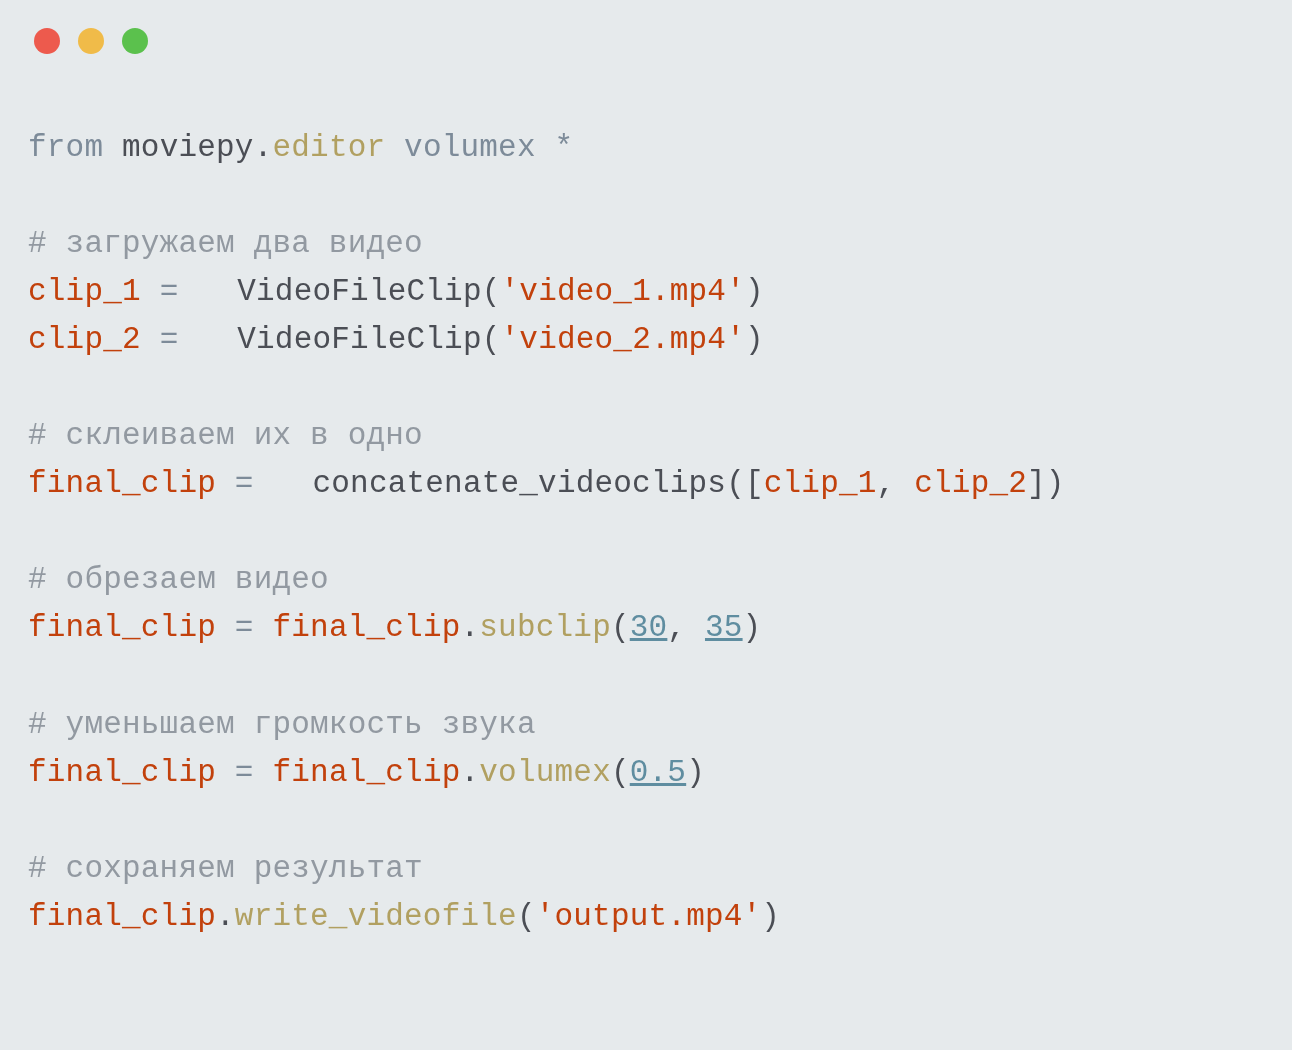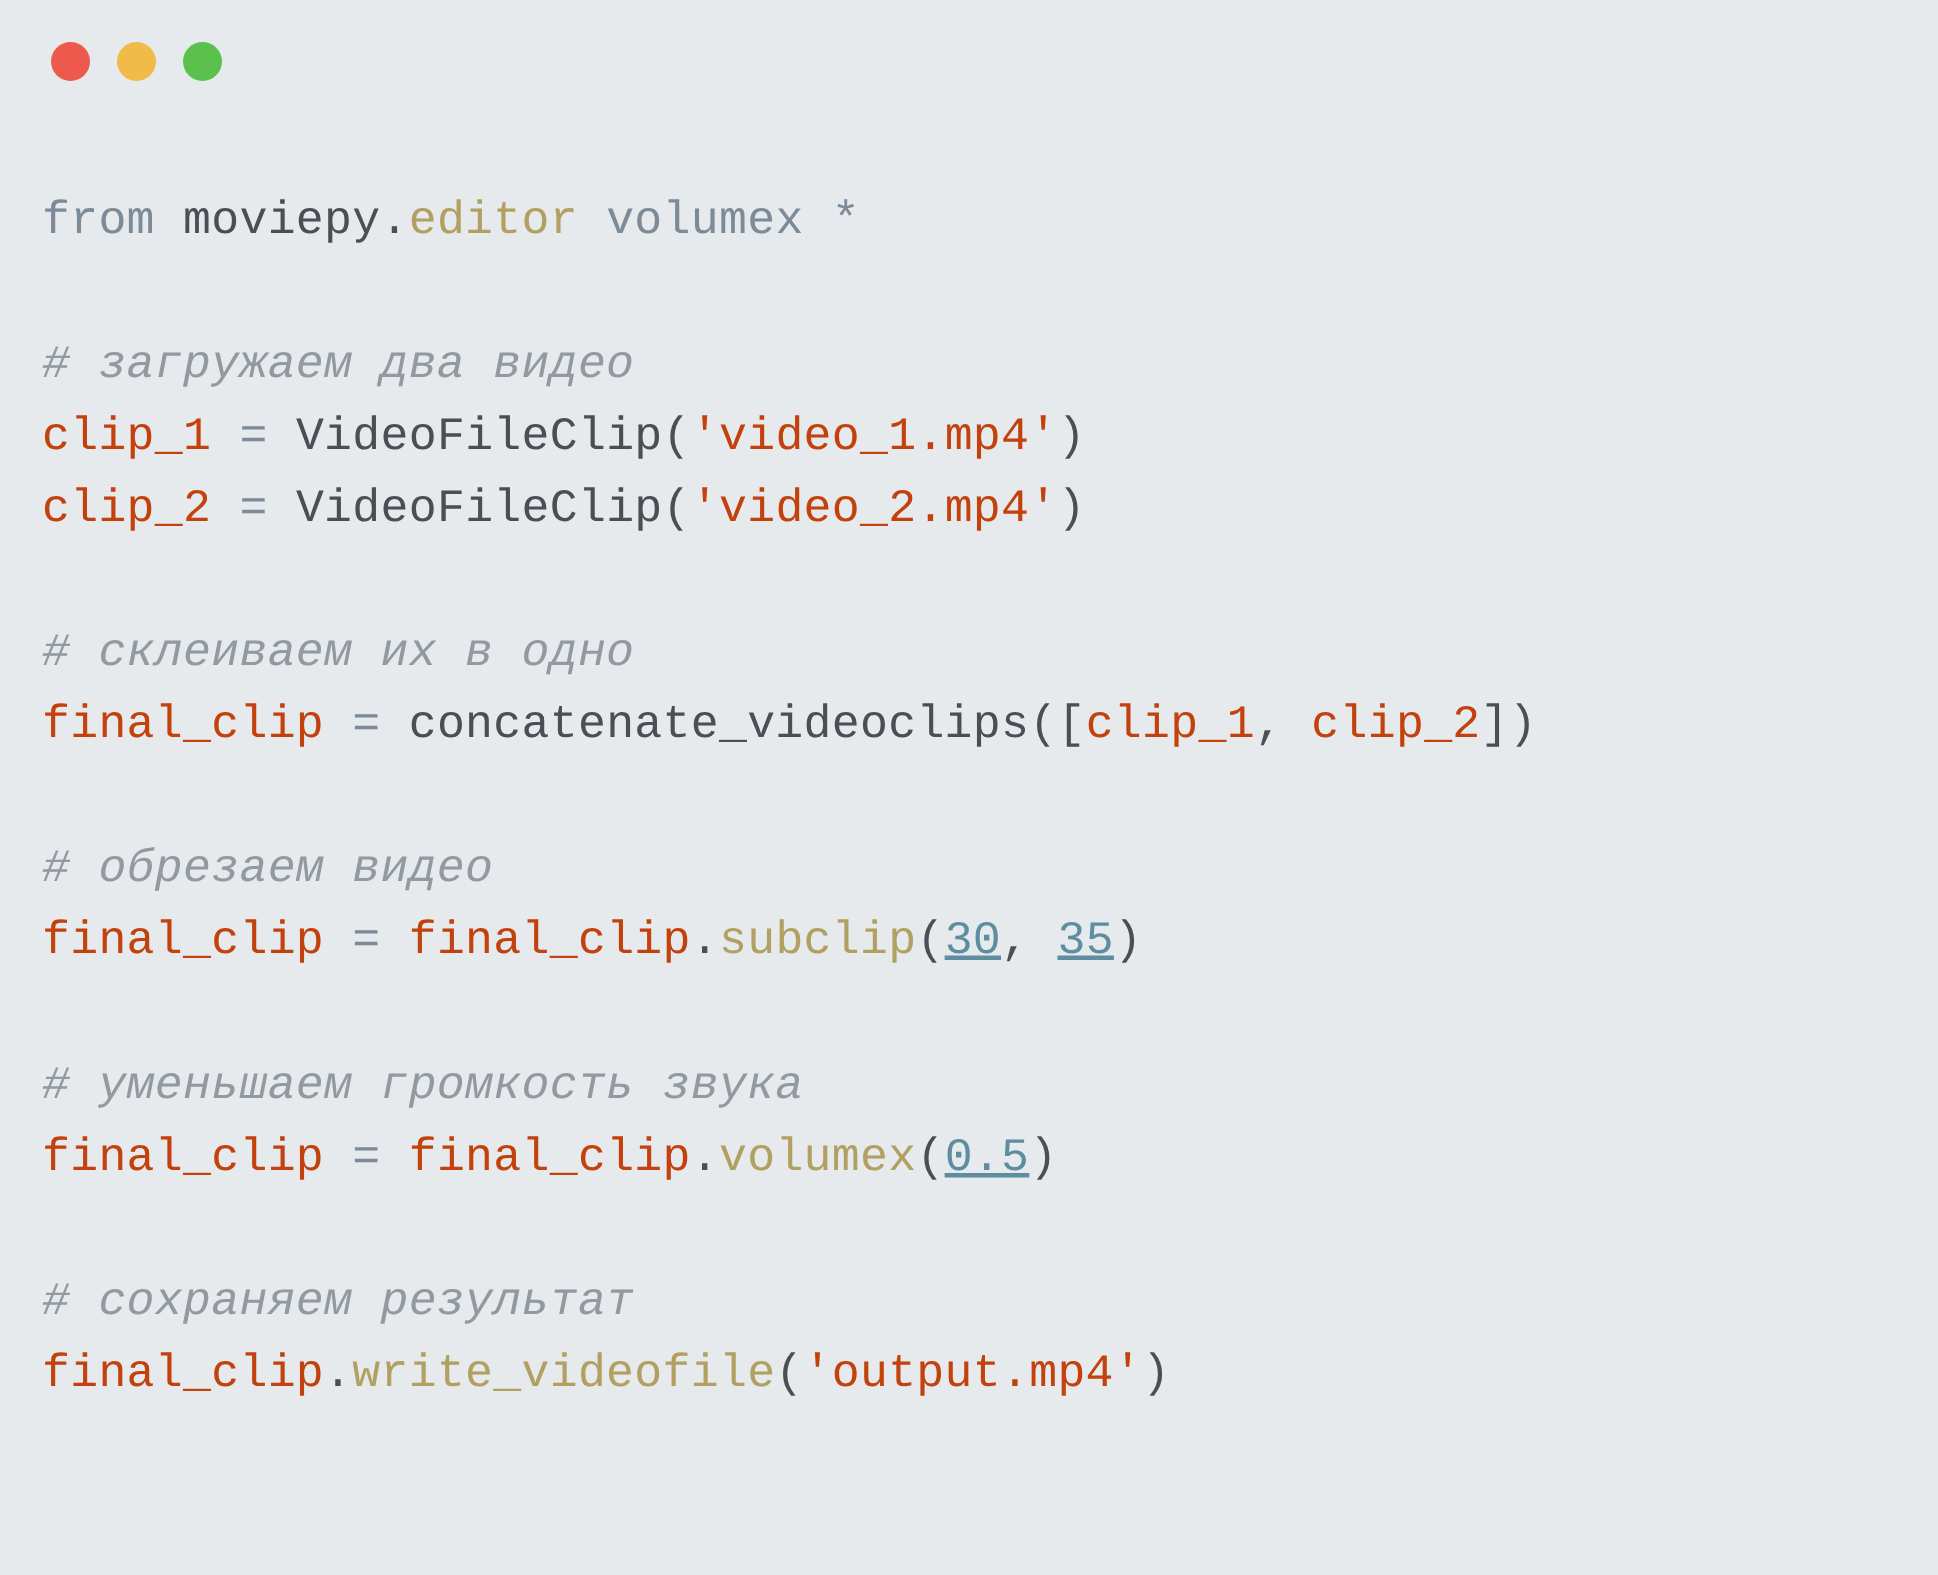--- a/index.html
+++ b/index.html
@@ -37,24 +37,24 @@
     white-space: pre;
     color: #4b4e55;
     font-weight: 500;
     letter-spacing: 0.2px;
   }
   .c-kw    { color: #7d8b99; text-align: right; }  
   .c-mod   { color: #4b4e55; text-align: center; }  
   .c-attr  { color: #b1a061; margin-top: 24px; }  
   .c-op    { color: #7d8b99; }  
   .c-id    { color: #c2410c; font-family: Liberation Mono, monospace; }
-  .c-call  { color: #4b4e55; }
+  .c-call  { color: #4b4e55; margin-left: 40px; }
   .c-str   { color: #c2410c; }  
   .c-num   { color: #5f8da0; text-decoration: underline; }  
-  .c-cmt   { color: #9299a1; font-style: italic; }  
+  .c-cmt   { color: #9299a1; }  
   .c-punct { color: #4b4e55; }
 </style>
 </head>
 <body>
 
 <div class="window">
   <div class="titlebar">
     <div class="dot red"></div>
     <div class="dot yellow"></div>
     <div class="dot green"></div>

